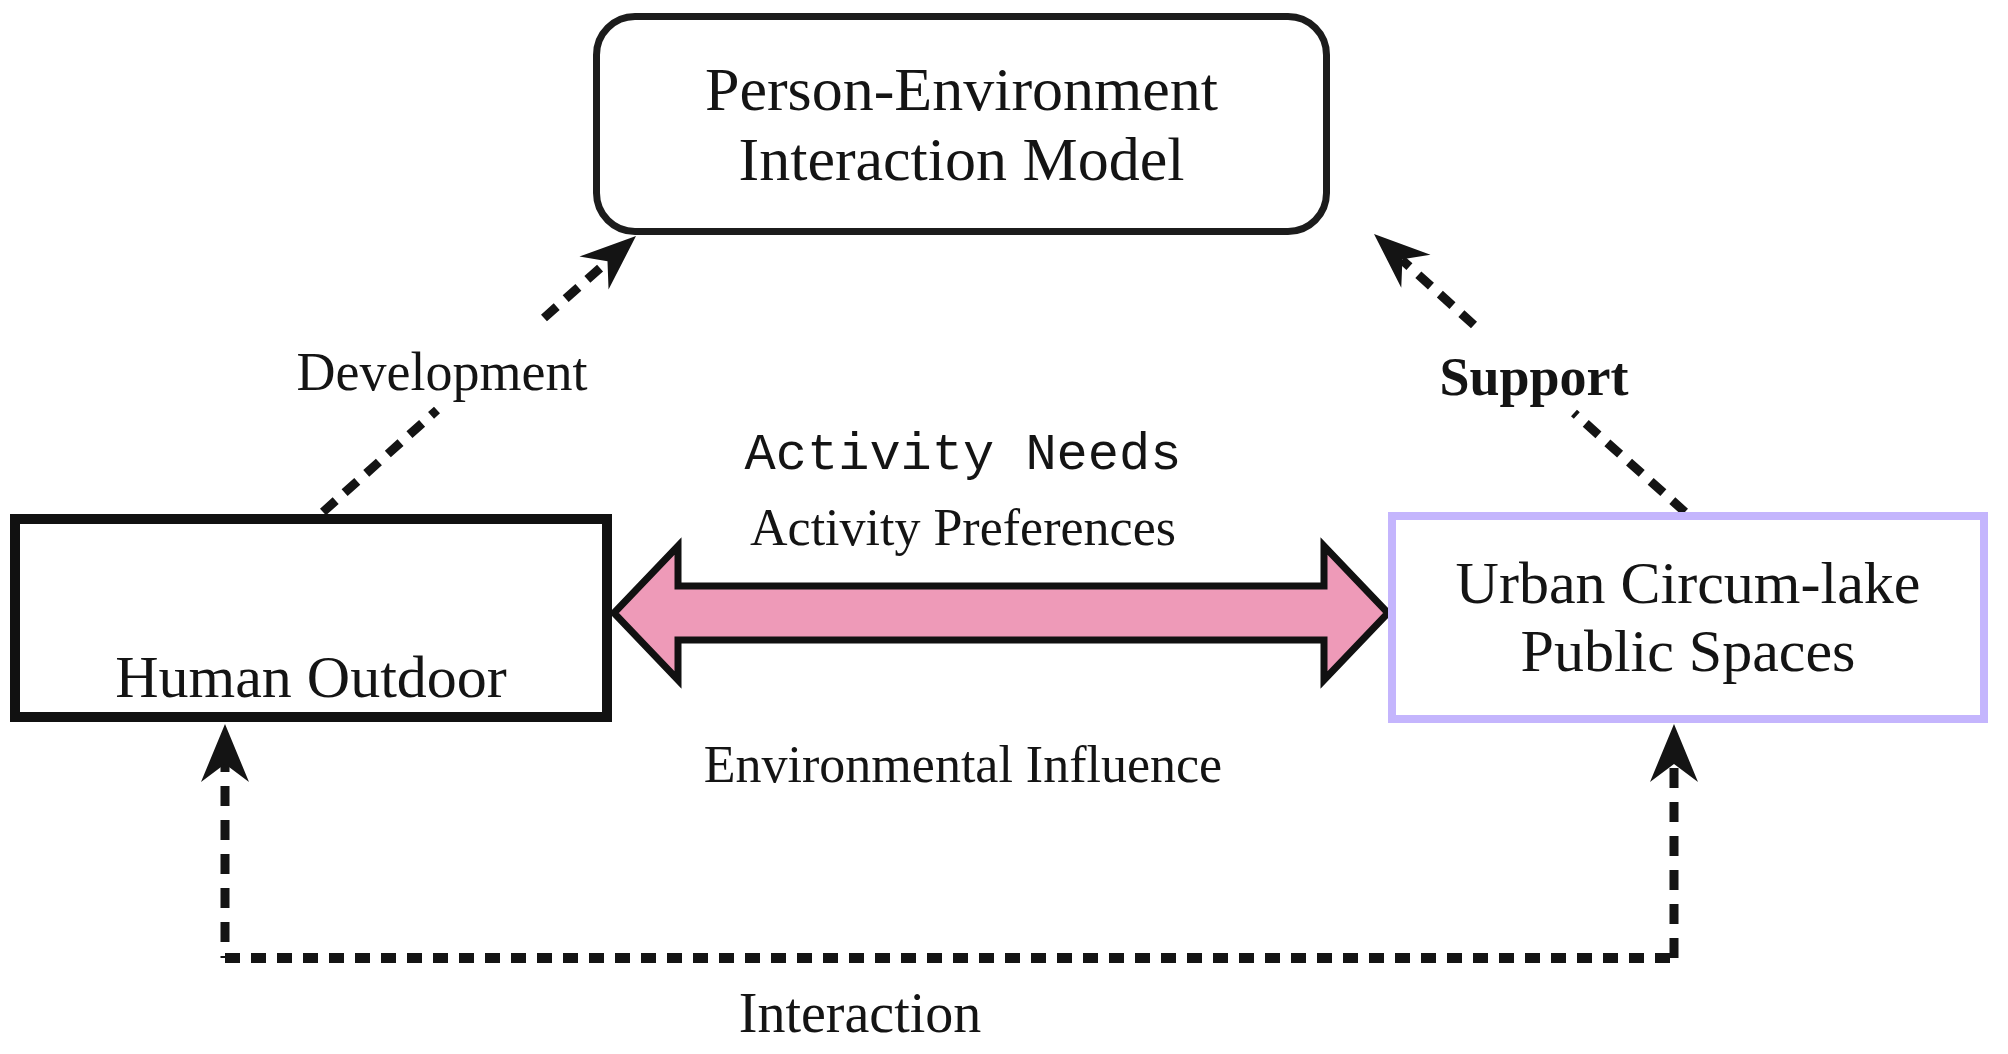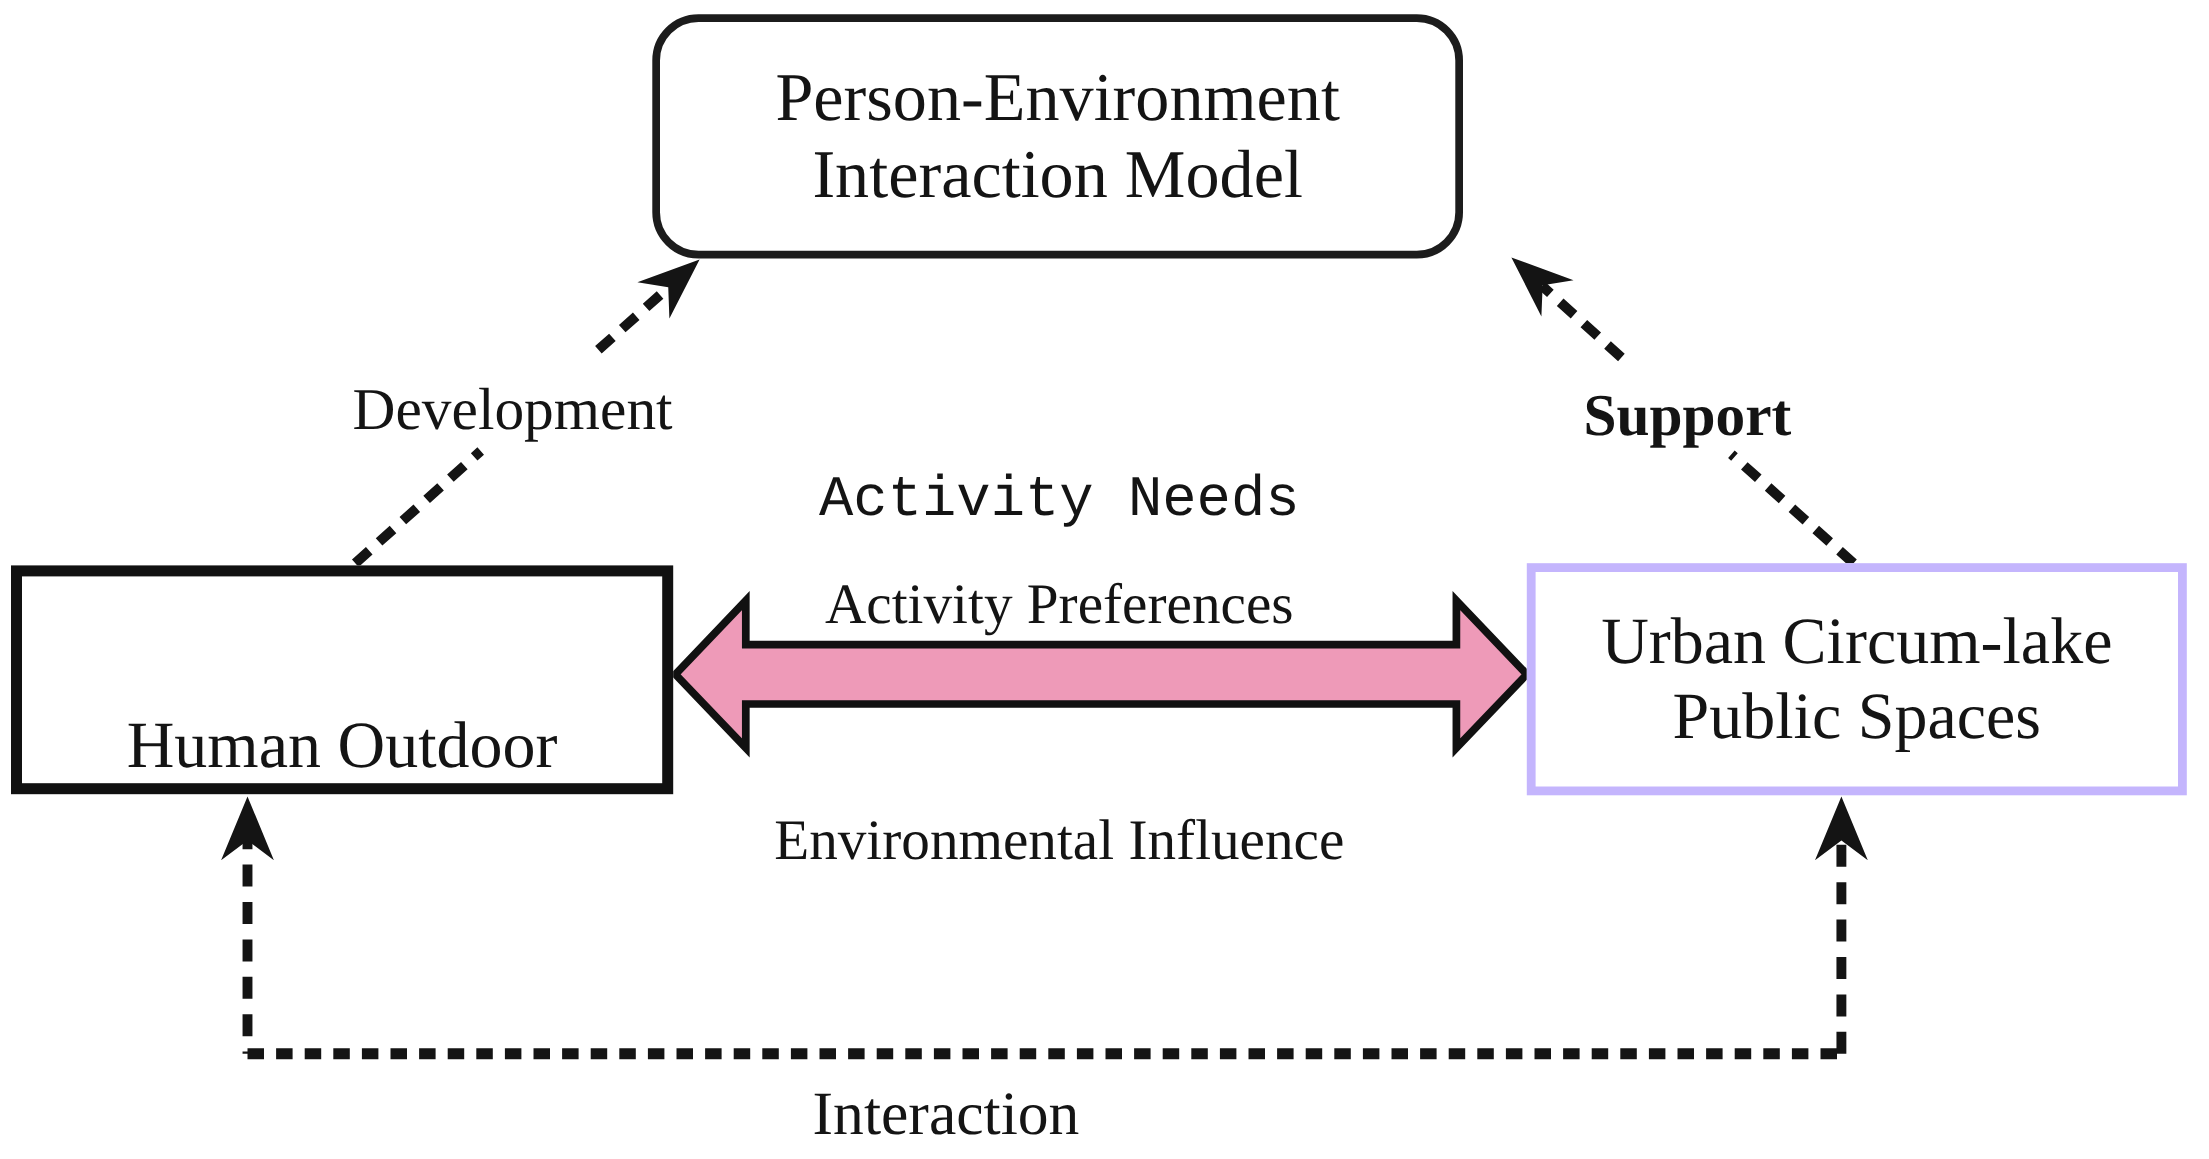--- a/index.html
+++ b/index.html
@@ -38,24 +38,24 @@
     left:1388px;top:512px;width:600px;height:211px;
     border:8px solid #c4b5fd;
     font-size:60px;
   }
   .edge-label{
     position:absolute;z-index:2;
     transform:translate(-50%,-50%);
     white-space:nowrap;
     font-size:54px;
   }
-  #label-development{left:466px;top:372px;}
+  #label-development{left:442px;top:372px;}
   #label-support{left:1534px;top:377px;font-weight:bold;}
   #label-activity-needs{left:963px;top:455px;font-size:52px;font-family:Liberation Mono, monospace;}
-  #label-activity-preferences{left:963px;top:527px;font-size:52px;margin-top:23px;}
+  #label-activity-preferences{left:963px;top:527px;font-size:52px;}
   #label-env-feedback{left:963px;top:694px;font-size:52px;}
   #label-env-influence{left:963px;top:764px;font-size:52px;}
   #label-interaction{left:860px;top:1013px;font-size:56px;}
 </style>
 </head>
 <body>
 
 <div id="canvas">
 
   <svg id="diagram-svg" width="2008" height="1054" viewBox="0 0 2008 1054">

